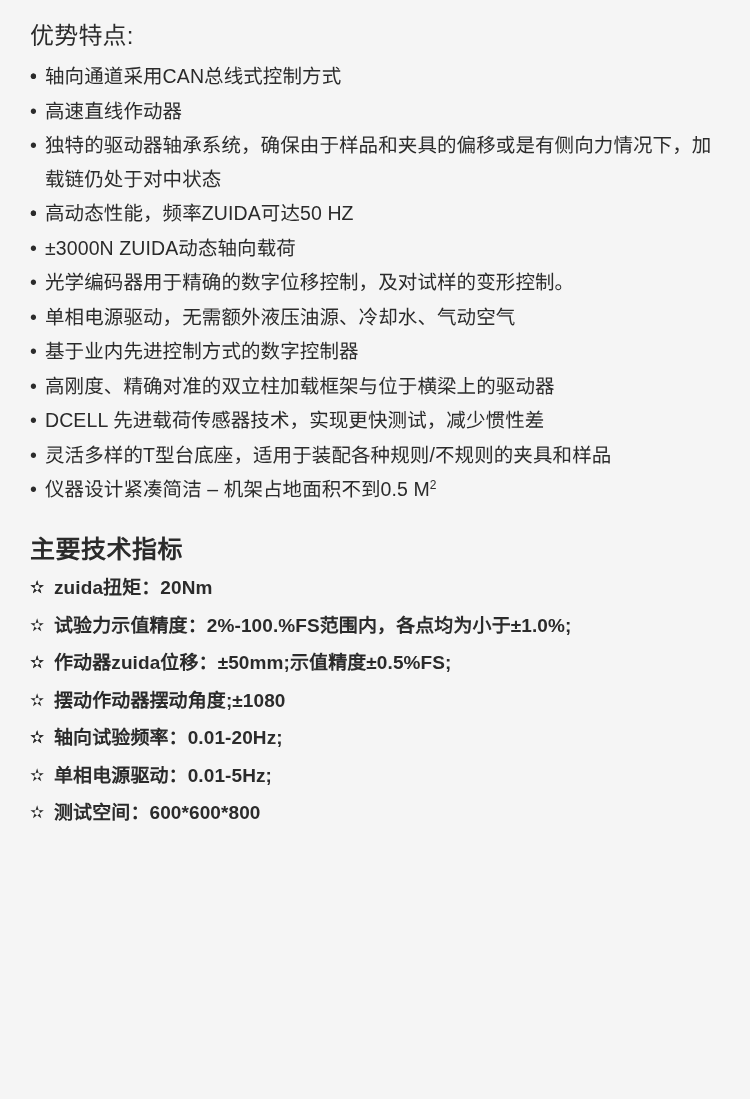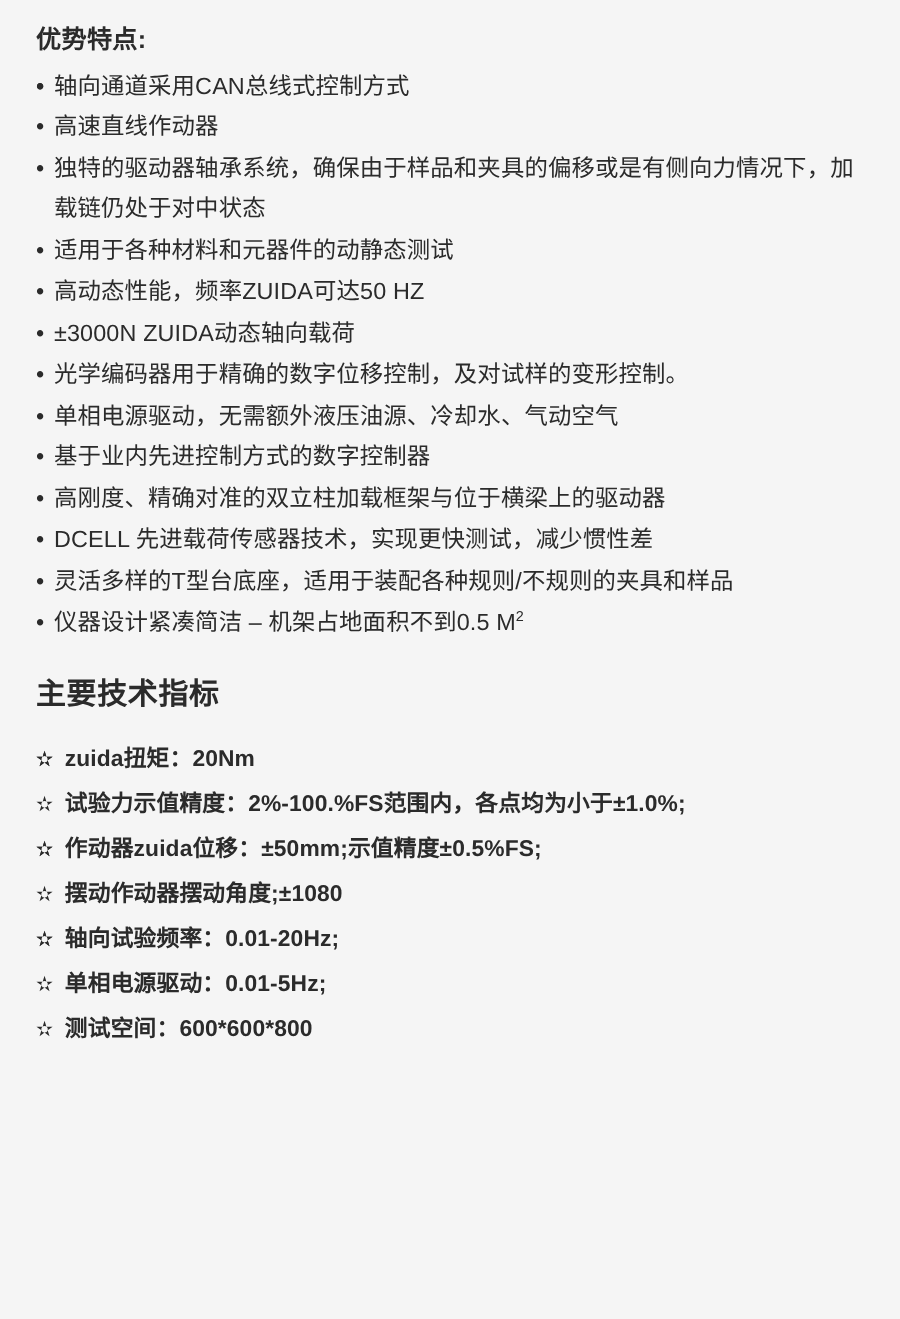--- a/index.html
+++ b/index.html
@@ -17,22 +17,22 @@
   .page {
     width: 750px;
     min-height: 1099px;
     box-sizing: border-box;
     padding: 18px 28px 20px 30px;
     background: #f5f5f5;
   }
 
   
   .adv-title {
-    font-size: 21px;
-    font-weight: bold;
+    font-size: 24px;
+    font-weight: normal;
     line-height: 1.5;
     margin: 0 0 6px 0;
     letter-spacing: 0.2px;
   }
   .adv-list {
     list-style: none;
     margin: 0;
     padding: 0;
   }
   .adv-item {
@@ -58,21 +58,21 @@
     font-size: 12px;
     vertical-align: super;
     line-height: 0;
   }
 
   
   .spec-title {
     font-size: 25px;
     font-weight: bold;
     line-height: 1.5;
-    margin: 24px 0 16px 0;
+    margin: 24px 0 1px 0;
     letter-spacing: 0.5px;
   }
   .spec-list {
     list-style: none;
     margin: 0;
     padding: 0;
   }
   .spec-item {
     position: relative;
     font-size: 19px;
@@ -110,21 +110,20 @@
     <li class="adv-item">
       <span class="bullet">•</span>
       <span>高速直线作动器</span>
     </li>
     <li class="adv-item">
       <span class="bullet">•</span>
       <span>独特的驱动器轴承系统，确保由于样品和夹具的偏移或是有侧向力情况下，加载链仍处于对中状态</span>
     </li>
     <li class="adv-item">
       <span class="bullet">•</span>
-      <span>适用于各种材料和元器件的动静态测试</span>
     </li>
     <li class="adv-item">
       <span class="bullet">•</span>
       <span>高动态性能，频率ZUIDA可达50 HZ</span>
     </li>
     <li class="adv-item">
       <span class="bullet">•</span>
       <span>±3000N ZUIDA动态轴向载荷</span>
     </li>
     <li class="adv-item">

